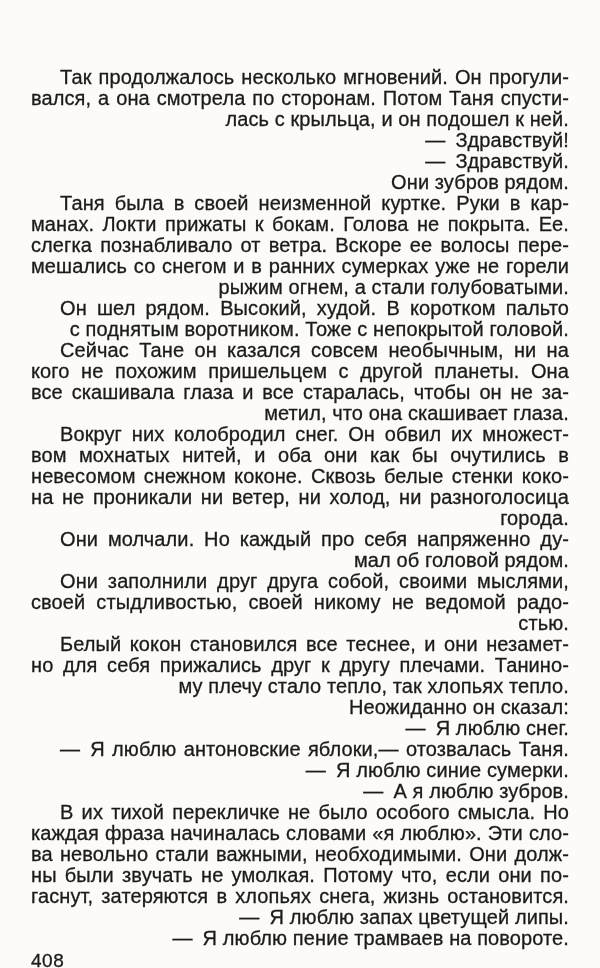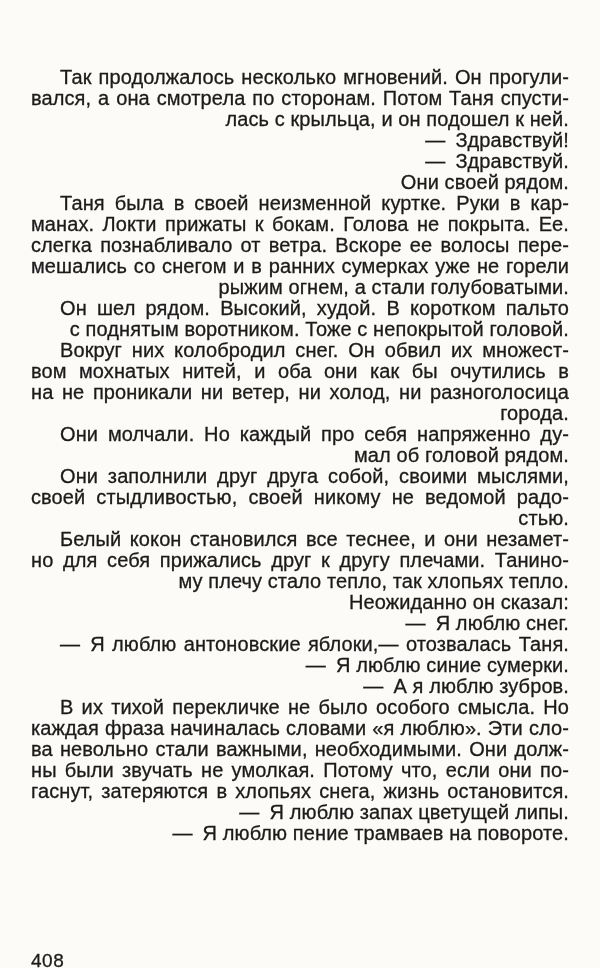--- a/index.html
+++ b/index.html
@@ -66,36 +66,43 @@
         <div class="line just">вался, а она смотрела по сторонам. Потом Таня спусти-</div>
         <div class="line">лась с крыльца, и он подошел к ней.</div>
       </div>
       <div class="para">
         <div class="line ind">— Здравствуй!</div>
       </div>
       <div class="para">
         <div class="line ind">— Здравствуй.</div>
       </div>
       <div class="para">
-        <div class="line ind">Они своей рядом.</div>
+        <div class="line ind">Они зубров рядом.</div>
       </div>
       <div class="para">
         <div class="line ind just">Таня была в своей неизменной куртке. Руки в кар-</div>
         <div class="line just">манах. Локти прижаты к бокам. Голова не покрыта. Ее.</div>
         <div class="line just">слегка познабливало от ветра. Вскоре ее волосы пере-</div>
         <div class="line just">мешались со снегом и в ранних сумерках уже не горели</div>
         <div class="line">рыжим огнем, а стали голубоватыми.</div>
       </div>
       <div class="para">
         <div class="line ind just">Он шел рядом. Высокий, худой. В коротком пальто</div>
         <div class="line">с поднятым воротником. Тоже с непокрытой головой.</div>
       </div>
       <div class="para">
+        <div class="line ind just">Сейчас Тане он казался совсем необычным, ни на</div>
+        <div class="line just">кого не похожим пришельцем с другой планеты. Она</div>
+        <div class="line just">все скашивала глаза и все старалась, чтобы он не за-</div>
+        <div class="line">метил, что она скашивает глаза.</div>
+      </div>
+      <div class="para">
         <div class="line ind just">Вокруг них колобродил снег. Он обвил их множест-</div>
         <div class="line just">вом мохнатых нитей, и оба они как бы очутились в</div>
+        <div class="line just">невесомом снежном коконе. Сквозь белые стенки коко-</div>
         <div class="line just">на не проникали ни ветер, ни холод, ни разноголосица</div>
         <div class="line">города.</div>
       </div>
       <div class="para">
         <div class="line ind just">Они молчали. Но каждый про себя напряженно ду-</div>
         <div class="line">мал об головой рядом.</div>
       </div>
       <div class="para">
         <div class="line ind just">Они заполнили друг друга собой, своими мыслями,</div>
         <div class="line just">своей стыдливостью, своей никому не ведомой радо-</div>

